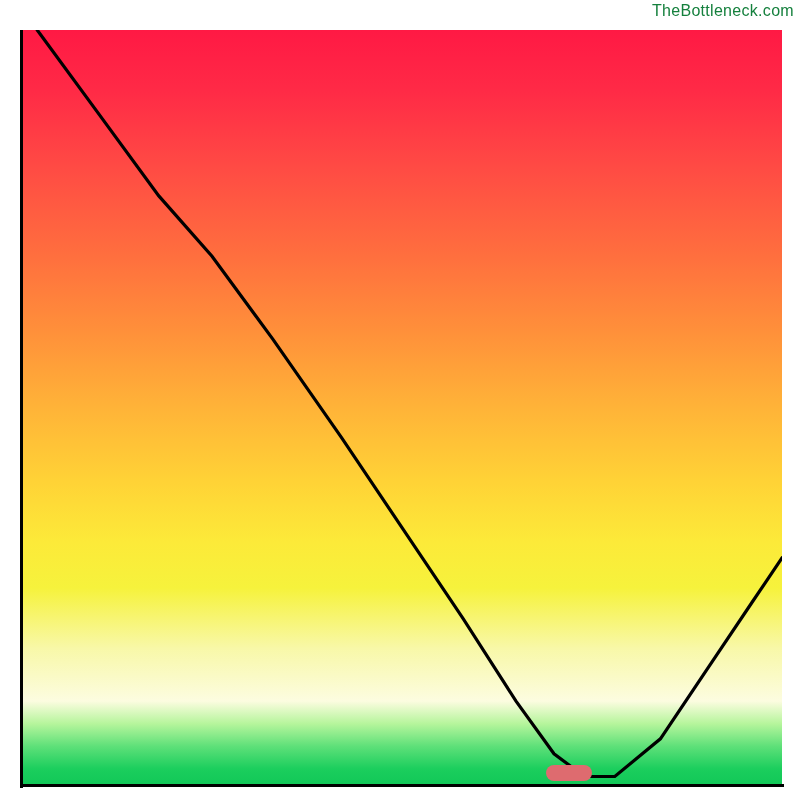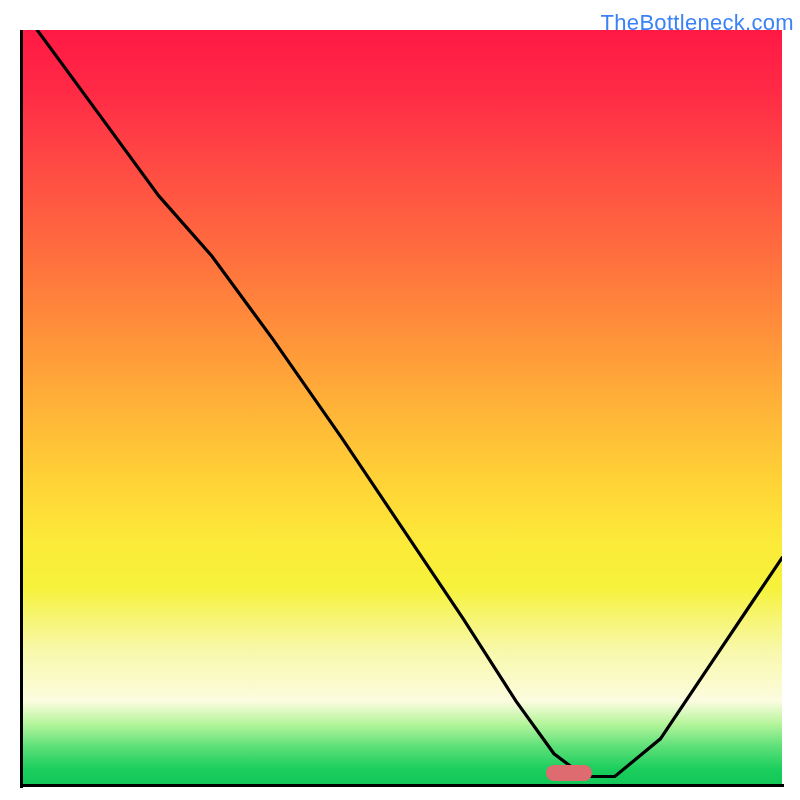--- a/index.html
+++ b/index.html
@@ -11,25 +11,25 @@
     overflow: hidden;
     font-family: Arial, Helvetica, sans-serif;
   }
   .stage {
     position: relative;
     width: 800px;
     height: 800px;
   }
   .watermark {
     position: absolute;
-    top: 10px;
+    top: 2px;
     right: 6px;
-    font-size: 22px;
+    font-size: 16px;
     font-weight: 500;
-    color: #3b82f6;
+    color: #15803d;
     letter-spacing: 0.3px;
   }
   .plot-area {
     position: absolute;
     left: 22px;
     top: 30px;
     width: 760px;
     height: 754px;
   }
   .gradient-bg {

